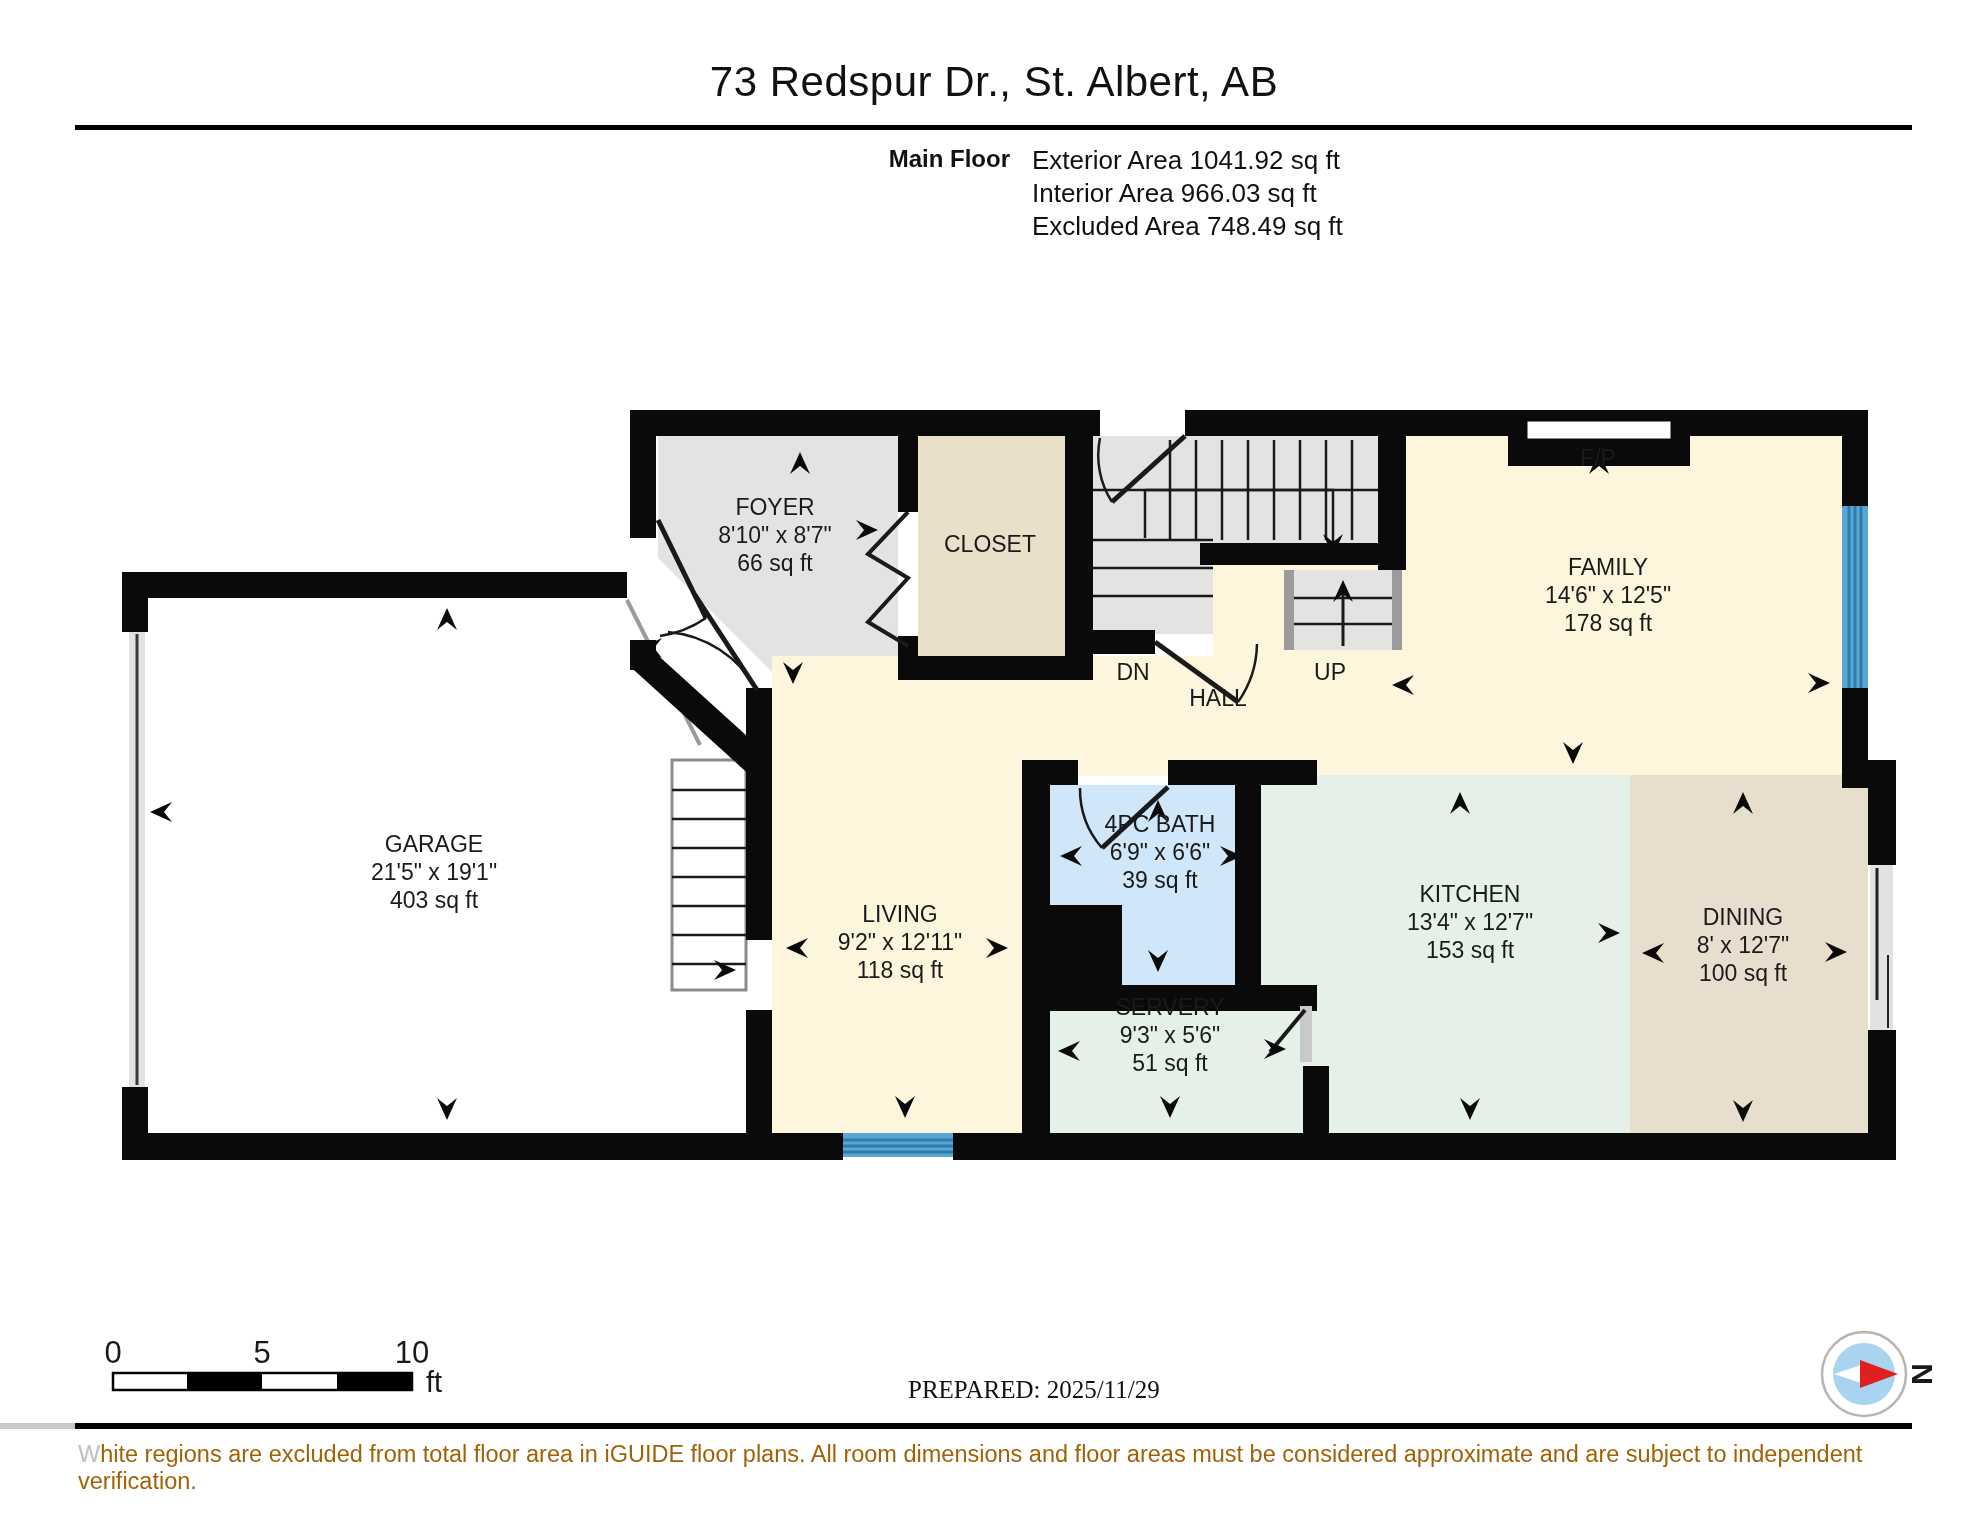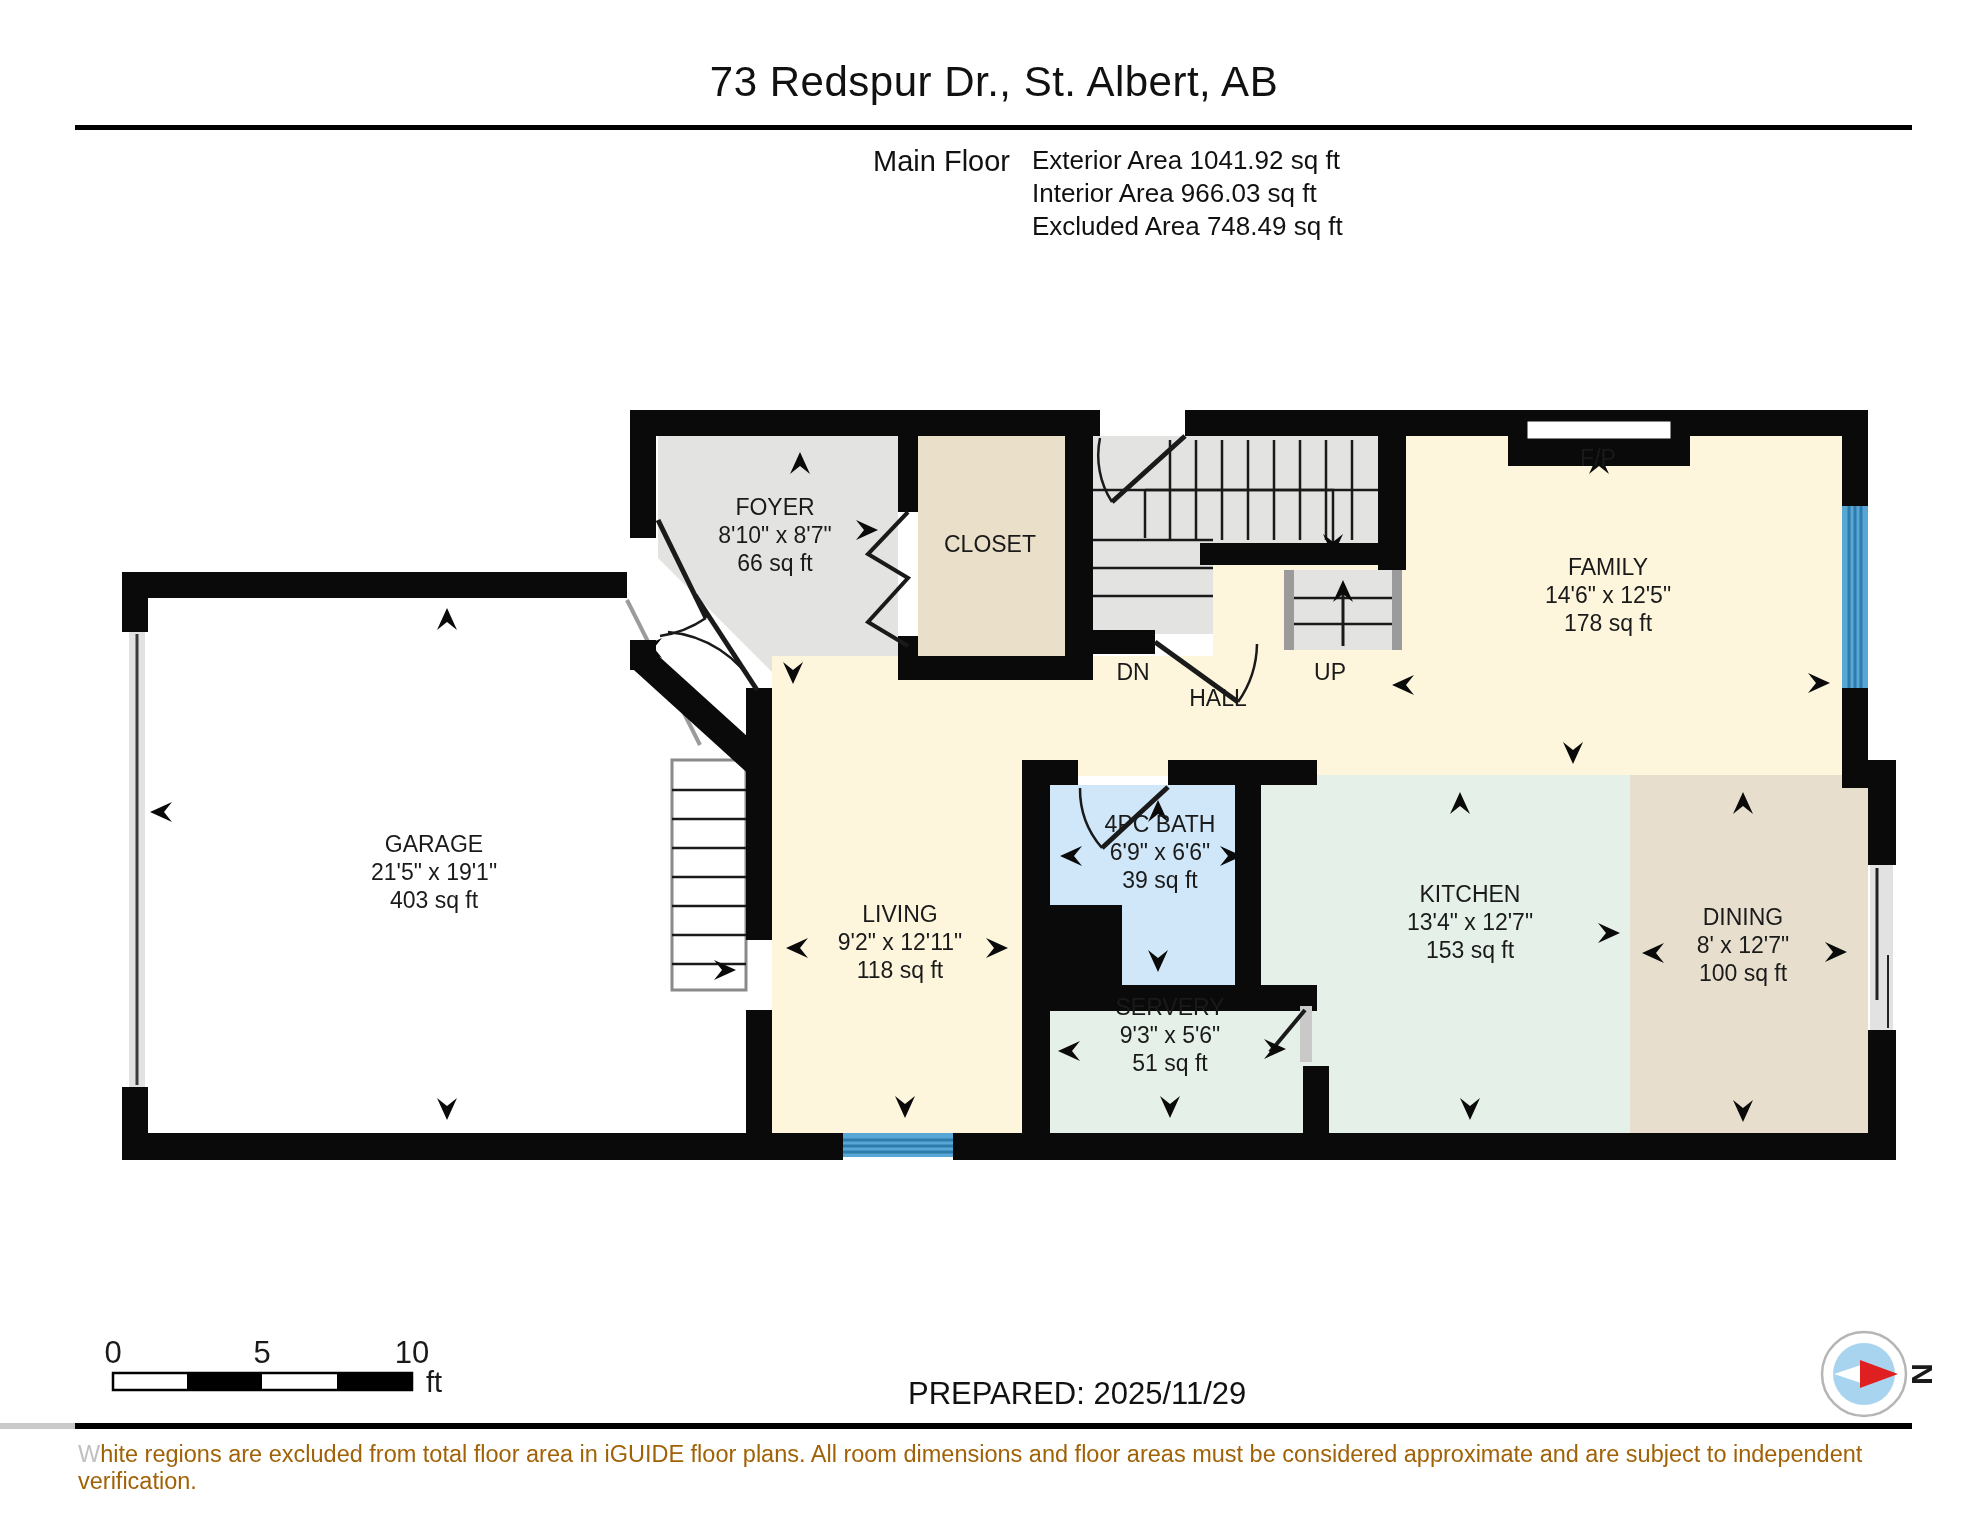--- a/index.html
+++ b/index.html
@@ -1,24 +1,24 @@
 <!DOCTYPE html>
 <html><head>
 <meta charset="utf-8">
 <style>
   html,body{margin:0;padding:0;background:#fff;}
   body{width:1988px;height:1536px;position:relative;font-family:"Liberation Sans",sans-serif;color:#111;}
   .abs{position:absolute;}
   #title{left:0;right:0;top:58px;text-align:center;font-size:42px;font-weight:normal;letter-spacing:0.5px;}
   #header-rule{left:75px;width:1837px;top:125px;height:5px;background:#000;}
-  #fi-label{right:978px;top:145px;font-weight:normal;font-size:29px;position:absolute;}
+  #fi-label{right:978px;top:145px;font-weight:bold;font-size:24px;position:absolute;}
   .fi-line{position:absolute;left:1032px;font-size:26px;}
   #plan-svg{left:0;top:0;}
   #scalebar-wrap{left:0;top:0;}
-  #prepared{left:908px;top:1376px;font-size:31px;}
+  #prepared{left:908px;top:1376px;font-size:25px;font-family:Liberation Serif, serif;}
   #bottom-rule{left:75px;width:1837px;top:1423px;height:6px;background:#000;}
   #bottom-rule-gray{left:0;width:75px;top:1423px;height:6px;background:#c9c9c9;}
   #disclaimer{left:78px;top:1441px;width:1860px;font-size:23.5px;color:#a16207;}
   #disclaimer::first-letter{color:#c0c0c0;}
   text{font-family:"Liberation Sans",sans-serif;fill:#1a1a1a;}
   .roomlabel{font-size:23px;text-anchor:middle;}
   .smalllabel{font-size:23px;text-anchor:middle;}
 </style>
 </head>
 <body>

